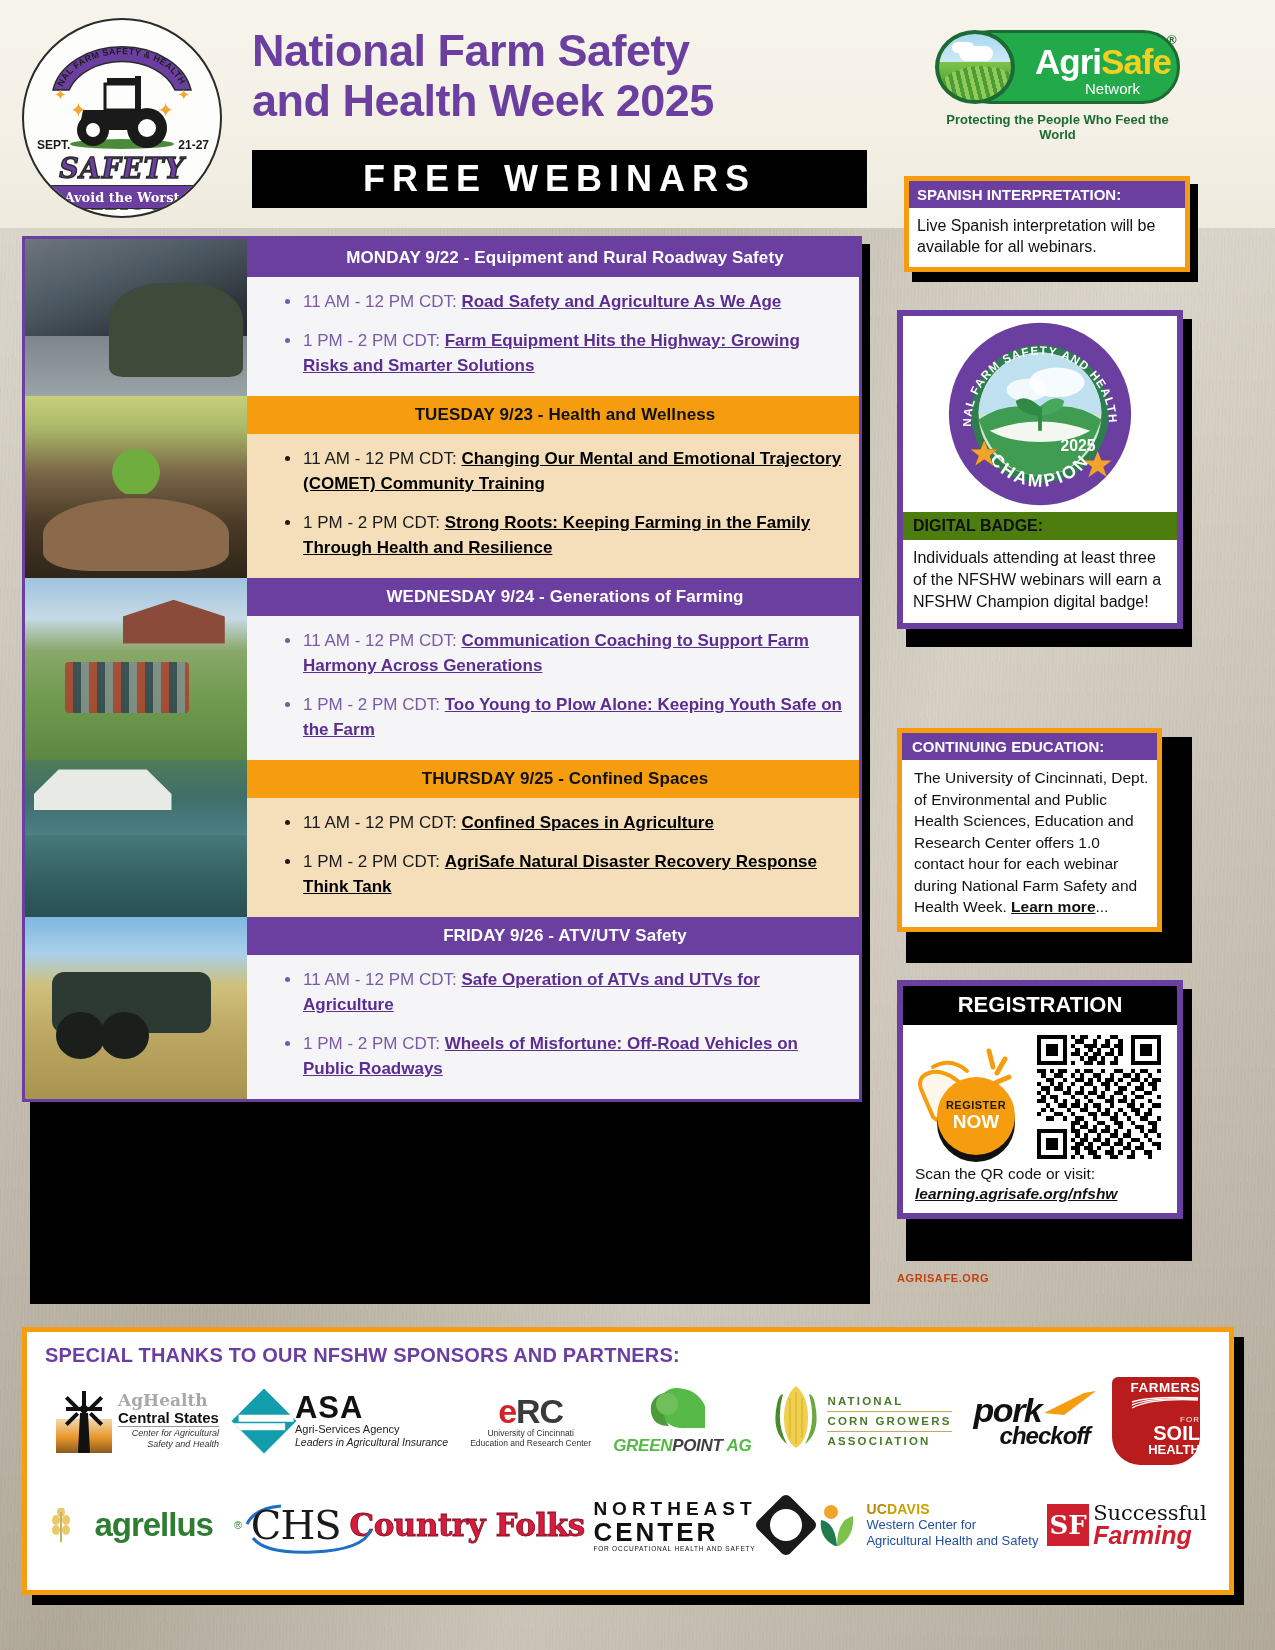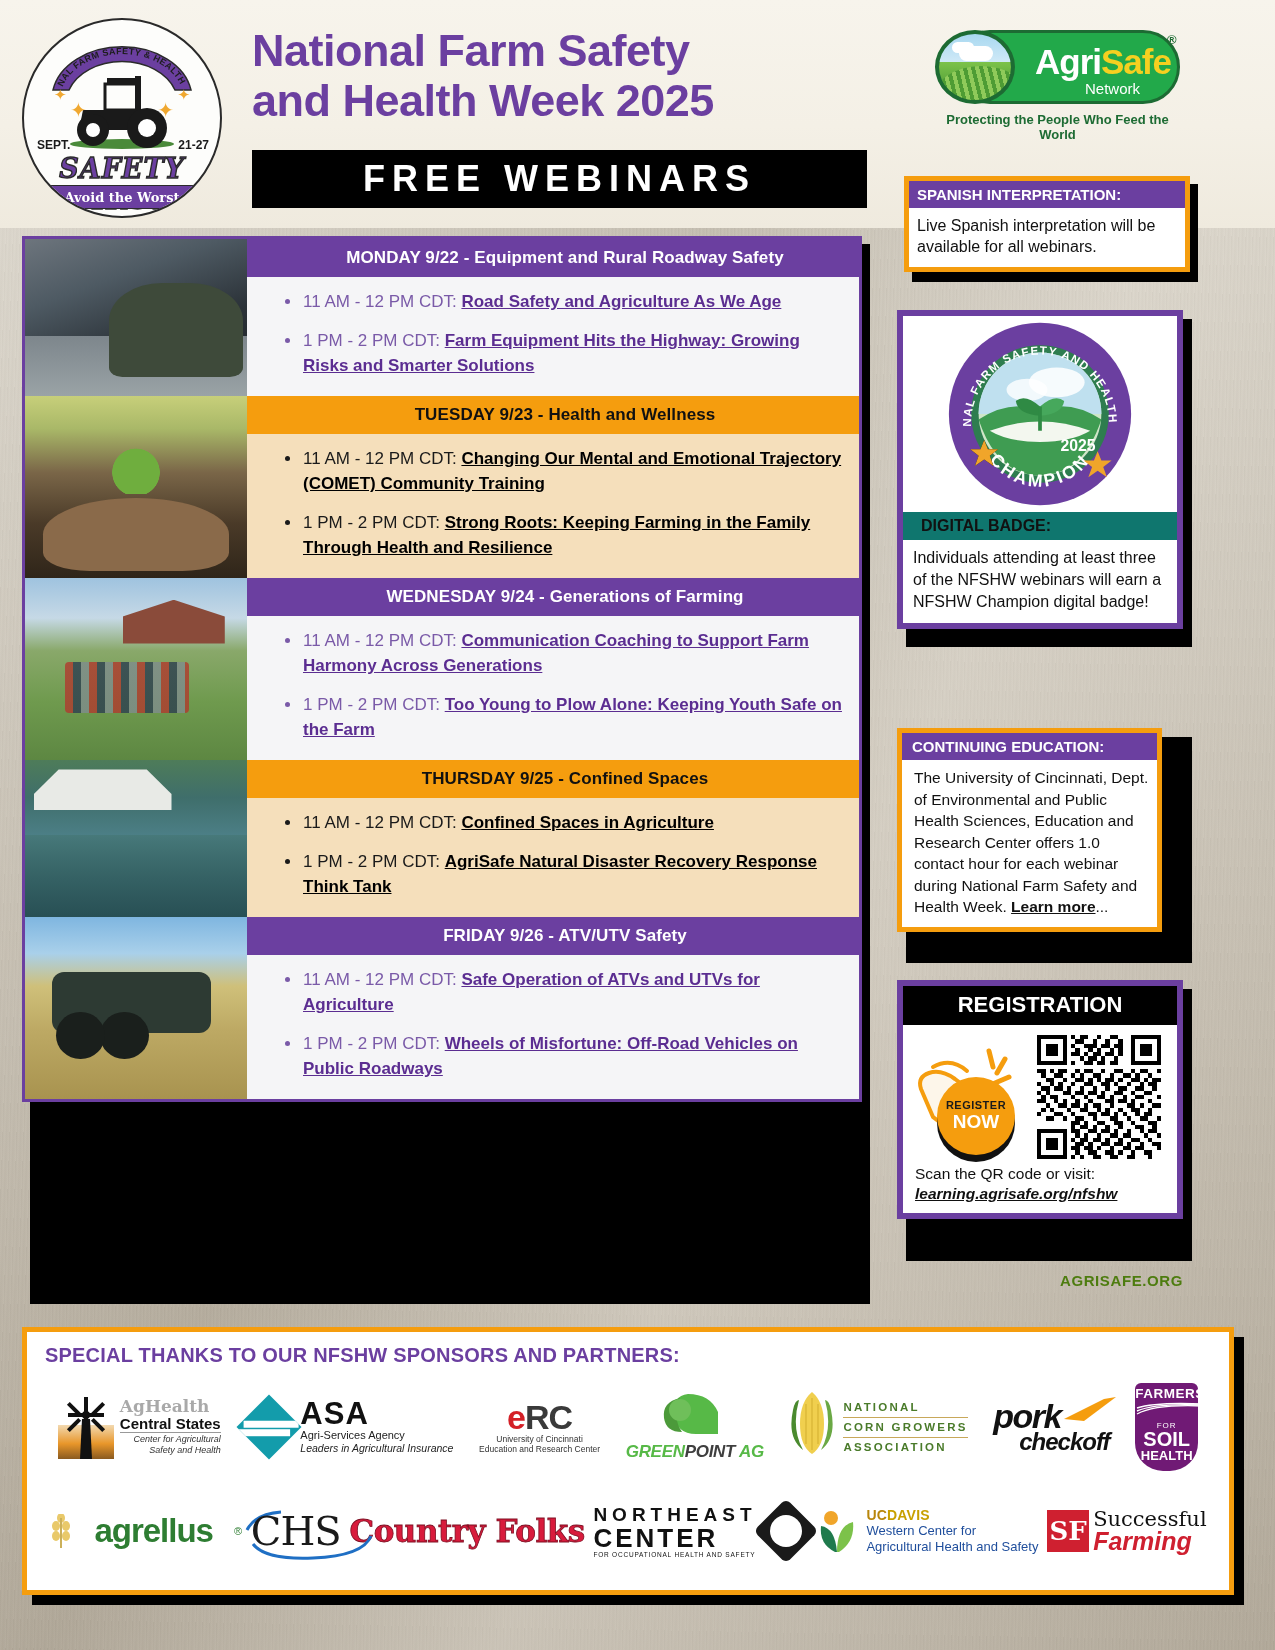--- a/index.html
+++ b/index.html
@@ -149,21 +149,21 @@
   .panel-spanish { position: absolute; left: 897px; top: 176px; width: 286px; margin-left: 7px; }
   .panel-spanish .sh { position:absolute; left:8px; top:8px; width:286px; height:98px; background:#000; }
   .panel-spanish .bx { position: relative; border: 5px solid #f59d0e; background: #fff; }
   .panel-spanish .hd { background: #6b3fa0; color: #fff; font-size: 15px; font-weight: bold; padding: 5px 0 5px 8px; }
   .panel-spanish .bd { padding: 7px 8px 10px 8px; font-size: 16px; line-height: 21px; color: #111; }
 
   .panel-badge { position: absolute; left: 897px; top: 310px; width: 286px; }
   .panel-badge .sh { position:absolute; left:9px; top:9px; width:286px; height:328px; background:#000; }
   .panel-badge .bx { position: relative; border: 6px solid #6b3fa0; background: #fff; }
   .badge-img { height: 196px; display: flex; align-items: center; justify-content: center; background:#fff; }
-  .panel-badge .hd { background: #0f766e; color: #111; font-size: 16px; font-weight: bold; padding: 5px 0 5px 18px; }
+  .panel-badge .hd { background: #4d7c0f; color: #111; font-size: 16px; font-weight: bold; padding: 5px 0 5px 10px; }
   .panel-badge .bd { padding: 7px 8px 10px 10px; font-size: 16px; line-height: 22px; color: #111; }
 
   .panel-ce { position: absolute; left: 897px; top: 728px; width: 265px; }
   .panel-ce .sh { position:absolute; left:9px; top:9px; width:286px; height:226px; background:#000; }
   .panel-ce .bx { position: relative; border: 5px solid #f59d0e; background: #fff; }
   .panel-ce .hd { background: #6b3fa0; color: #fff; font-size: 15px; font-weight: bold; padding: 5px 0 5px 10px; }
   .panel-ce .bd { padding: 7px 8px 9px 12px; font-size: 15.5px; line-height: 21.5px; color: #111; }
   .panel-ce .bd b { text-decoration: underline; }
 
   .panel-reg { position: absolute; left: 897px; top: 980px; width: 286px; }
@@ -177,32 +177,32 @@
     background: #f59d0e; display: flex; flex-direction: column; align-items: center; justify-content: center;
     box-shadow: 0 7px 0 #111;
   }
   .reg-circle .r1 { font-size: 11px; font-weight: bold; color: #1a1a1a; letter-spacing: .5px; }
   .reg-circle .r2 { font-size: 19px; font-weight: bold; color: #fff; }
   .qr { width: 124px; height: 124px; }
   .panel-reg .scan { padding: 4px 8px 2px 12px; font-size: 15.5px; color: #111; }
   .panel-reg .url { padding: 0 8px 10px 12px; font-size: 15.5px; font-weight: bold; font-style: italic; text-decoration: underline; color: #111; }
 
   .agrisafe-org {
-    position: absolute; left: 897px; top: 1272px; width: 286px; text-align: right;
-    font-size: 15px; font-weight: bold; color: #4d7c0f; letter-spacing: .6px;
+    position: absolute; left: 897px; top: 1272px; width: 286px; text-align: left;
+    font-size: 11px; font-weight: bold; color: #c2410c; letter-spacing: .6px;
   }
 
   
   .sponsors-shadow { position: absolute; left: 32px; top: 1337px; width: 1212px; height: 268px; background: #000; }
   .sponsors {
     position: absolute; left: 22px; top: 1327px; width: 1212px; height: 268px;
     background: #fff; border: 5px solid #f59d0e; padding: 12px 18px 10px 18px;
   }
   .sponsors h3 {
-    font-size: 20px; font-weight: bold; color: #6b3fa0; letter-spacing: .2px; margin-bottom: 8px;
+    font-size: 20px; font-weight: bold; color: #6b3fa0; letter-spacing: .2px; margin-bottom: 2px;
   }
   .sp-row { display: flex; align-items: center; justify-content: space-around; height: 104px; }
   .sp { display: flex; align-items: center; justify-content: center; }
 
   
   .aghealth { display:flex; align-items:center; gap:6px; }
   .windmill { width:56px; height:64px; position:relative; }
   .ah-txt1{font-size:17px;font-weight:bold;color:#a9a9a9;line-height:17px;font-family:"DejaVu Serif",serif;}
   .ah-txt2{font-size:15px;font-weight:bold;color:#111;line-height:17px;}
   .ah-txt3{font-size:9px;color:#333;line-height:11px;text-align:right;border-top:1px solid #999;padding-top:1px;font-style:italic;}
@@ -221,21 +221,21 @@
   .gpa-txt{font-size:17px;font-weight:bold;font-style:italic;color:#3f3f3f;letter-spacing:-.3px;}
   .gpa-txt .g{color:#57b947;}
   .ncga{display:flex;align-items:center;gap:8px;}
   .corn{width:46px;height:74px;position:relative;}
   .ncga-t{font-size:11.5px;font-weight:bold;color:#4a7b2a;letter-spacing:2.2px;line-height:19px;}
   .ncga-t div{border-bottom:1px solid #c8a85a;}
   .ncga-t div:last-child{border-bottom:none;}
   .pork{position:relative;text-align:left;}
   .pork-1{font-size:34px;font-weight:bold;font-style:italic;color:#111;letter-spacing:-1.5px;line-height:30px;}
   .pork-2{font-size:24px;font-weight:bold;font-style:italic;color:#111;letter-spacing:-1px;line-height:22px;margin-left:26px;}
-  .fsh{width:63px;height:88px;background:#701a75;border-radius:6px 6px 28px 28px;color:#fff;text-align:center;padding-top:4px;}
+  .fsh{width:88px;height:88px;background:#b91c1c;border-radius:6px 6px 28px 28px;color:#fff;text-align:right;padding-top:4px;}
   .fsh-1{font-size:13.5px;font-weight:bold;letter-spacing:.5px;line-height:14px;}
   .fsh-2{font-size:8px;letter-spacing:1px;}
   .fsh-3{font-size:20px;font-weight:bold;line-height:19px;}
   .fsh-4{font-size:13px;font-weight:bold;line-height:14px;}
   .agrellus{display:flex;align-items:center;gap:21px;}
   .agr-w{width:24px;height:34px;position:relative;}
   .agr-t{font-size:33px;font-weight:bold;color:#2e7d32;letter-spacing:-1px;}
   .chs{display:flex;align-items:center;}
   .chs-t{font-size:40px;color:#1a1a1a;font-family:"DejaVu Serif",serif;letter-spacing:-1px;}
   .cf{font-size:31px;font-weight:bold;color:#d81b3c;font-family:"DejaVu Serif",serif;letter-spacing:-.5px;-webkit-text-stroke:.8px #7a0d20;}

